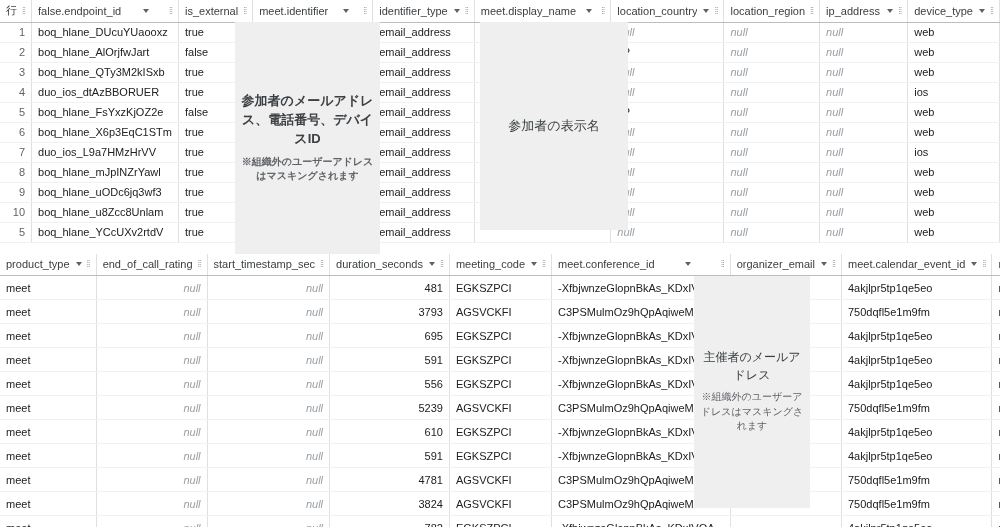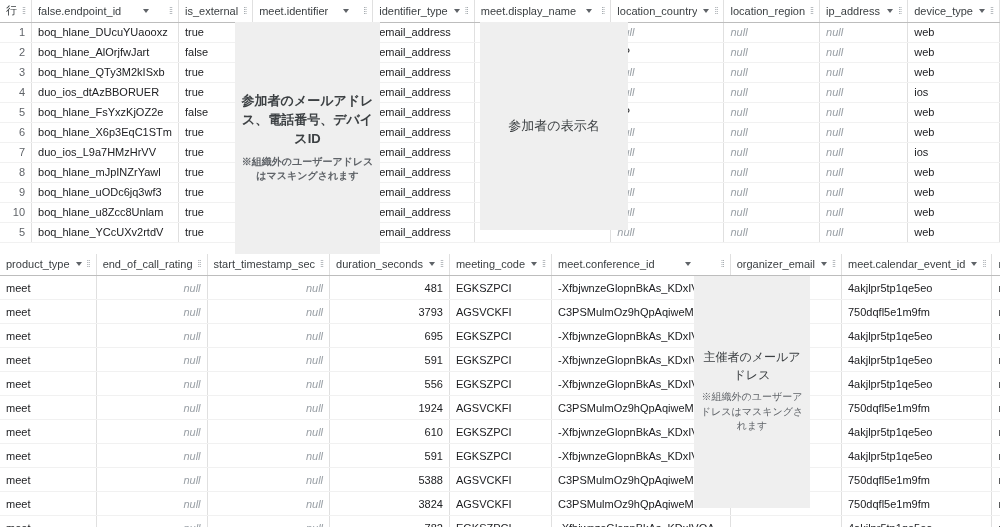--- a/index.html
+++ b/index.html
@@ -457,21 +457,21 @@
             <td style="height: 24px;">EGKSZPCI</td>
             <td style="height: 24px;">-XfbjwnzeGlopnBkAs_KDxIVOA...</td>
             <td style="height: 24px;"></td>
             <td style="height: 24px;">4akjlpr5tp1qe5eo</td>
             <td style="height: 24px;">nu</td>
           </tr>
           <tr>
             <td style="height: 24px;">meet</td>
             <td class="right" style="height: 24px;"><span class="nullv">null</span></td>
             <td class="right" style="height: 24px;"><span class="nullv">null</span></td>
-            <td class="right" style="height: 24px;">1924</td>
+            <td class="right" style="height: 24px;">5239</td>
             <td style="height: 24px;">AGSVCKFI</td>
             <td style="height: 24px;">C3PSMulmOz9hQpAqiweMDxl...</td>
             <td style="height: 24px;"></td>
             <td style="height: 24px;">750dqfl5e1m9fm</td>
             <td style="height: 24px;">nu</td>
           </tr>
           <tr>
             <td style="height: 24px;">meet</td>
             <td class="right" style="height: 24px;"><span class="nullv">null</span></td>
             <td class="right" style="height: 24px;"><span class="nullv">null</span></td>
@@ -490,21 +490,21 @@
             <td style="height: 24px;">EGKSZPCI</td>
             <td style="height: 24px;">-XfbjwnzeGlopnBkAs_KDxIVOA...</td>
             <td style="height: 24px;"></td>
             <td style="height: 24px;">4akjlpr5tp1qe5eo</td>
             <td style="height: 24px;">nu</td>
           </tr>
           <tr>
             <td style="height: 24px;">meet</td>
             <td class="right" style="height: 24px;"><span class="nullv">null</span></td>
             <td class="right" style="height: 24px;"><span class="nullv">null</span></td>
-            <td class="right" style="height: 24px;">5388</td>
+            <td class="right" style="height: 24px;">4781</td>
             <td style="height: 24px;">AGSVCKFI</td>
             <td style="height: 24px;">C3PSMulmOz9hQpAqiweMDxl...</td>
             <td style="height: 24px;"></td>
             <td style="height: 24px;">750dqfl5e1m9fm</td>
             <td style="height: 24px;">nu</td>
           </tr>
           <tr>
             <td style="height: 24px;">meet</td>
             <td class="right" style="height: 24px;"><span class="nullv">null</span></td>
             <td class="right" style="height: 24px;"><span class="nullv">null</span></td>

